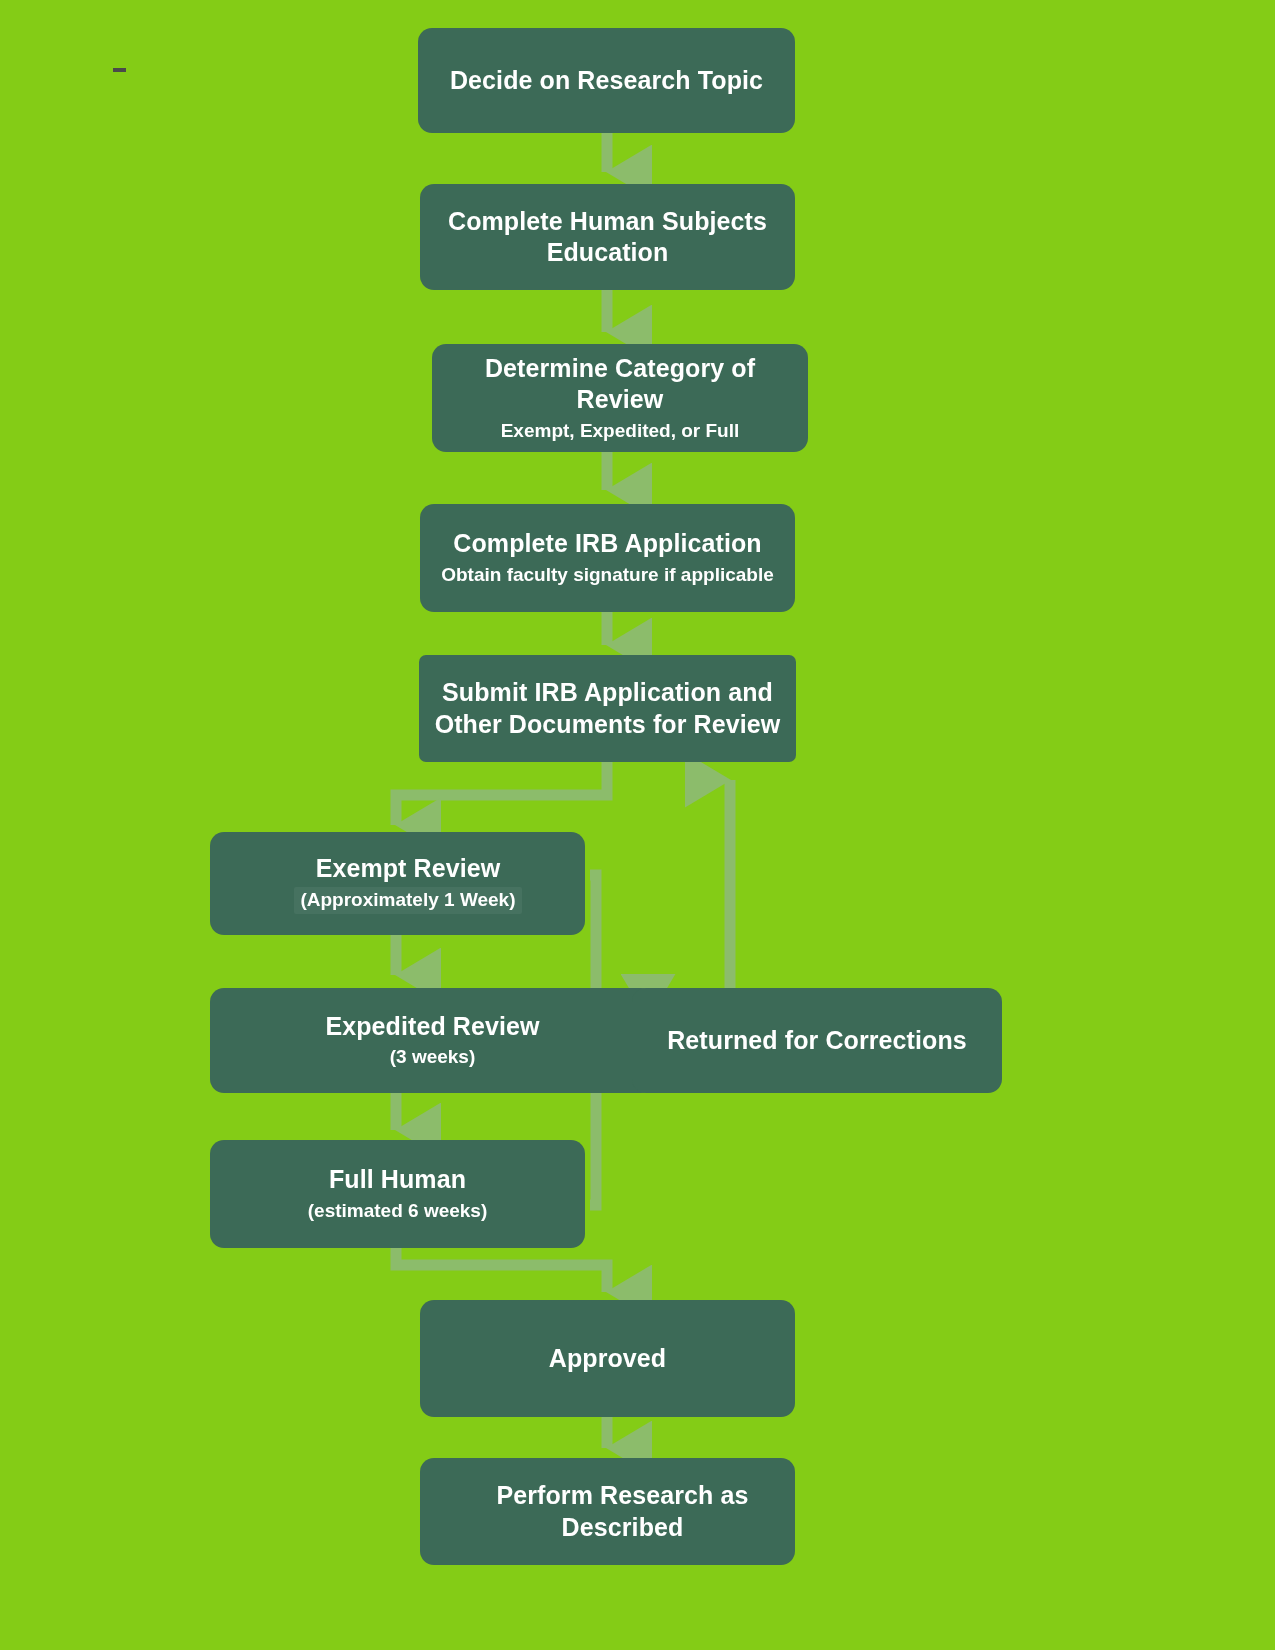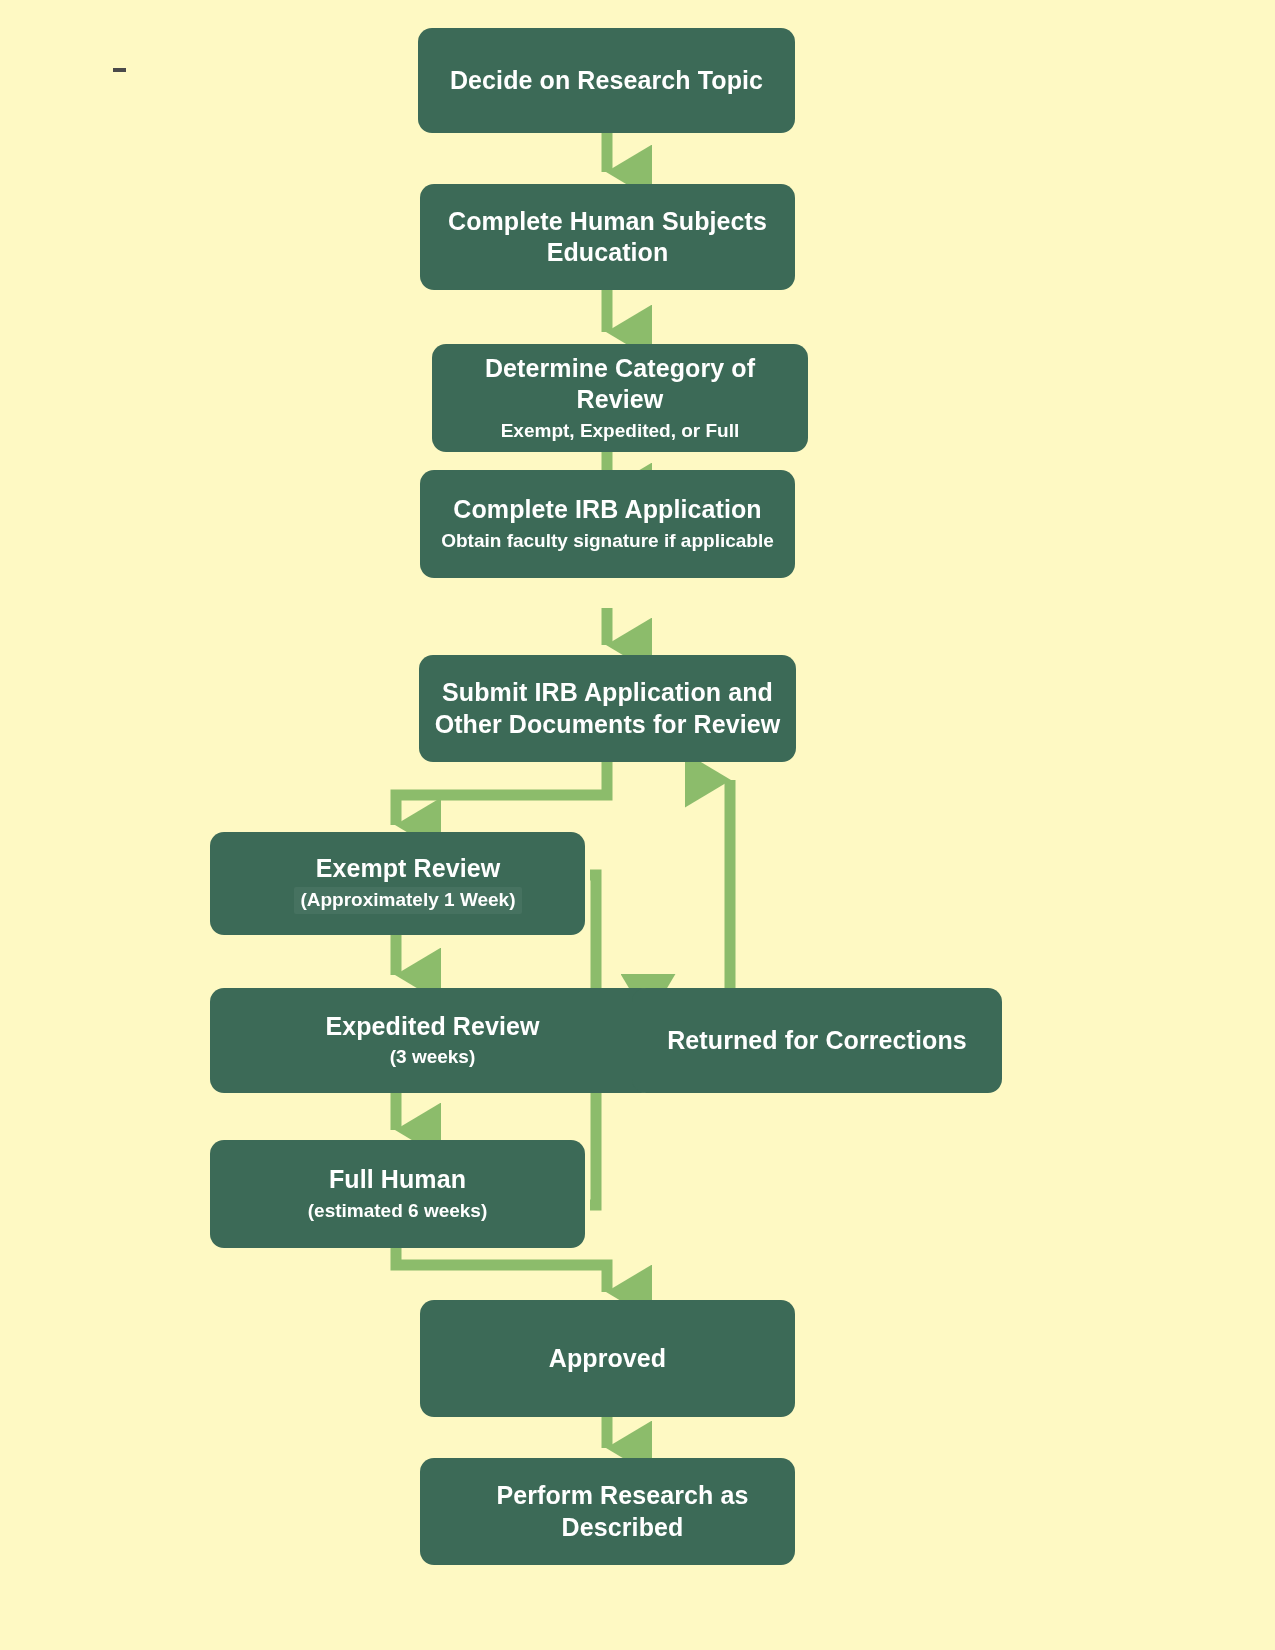--- a/index.html
+++ b/index.html
@@ -7,21 +7,21 @@
     width: 1275px;
     height: 1650px;
     background: #ffffff;
     font-family: "Liberation Sans", sans-serif;
     overflow: hidden;
   }
   #canvas {
     position: relative;
     width: 1275px;
     height: 1650px;
-    background: #fef9c3;
+    background: #84cc16;
   }
   svg#connectors {
     position: absolute;
     left: 0; top: 0;
     width: 1275px;
     height: 1650px;
     pointer-events: none;
   }
   .node {
     position: absolute;
@@ -121,26 +121,26 @@
 
   <div class="node" style="left:420px; top:184px; width:375px; height:106px;">
     <div class="title">Complete Human Subjects Education</div>
   </div>
 
   <div class="node" style="left:432px; top:344px; width:376px; height:108px;">
     <div class="title">Determine Category of Review</div>
     <div class="subtitle">Exempt, Expedited, or Full</div>
   </div>
 
-  <div class="node" style="left:420px; top:470px; width:375px; height:108px;">
+  <div class="node" style="left:420px; top:504px; width:375px; height:108px;">
     <div class="title">Complete IRB Application</div>
     <div class="subtitle">Obtain faculty signature if applicable</div>
   </div>
 
-  <div class="node" style="left:419px; top:655px; width:377px; height:107px;">
+  <div class="node" style="left:419px; top:655px; width:377px; height:107px;border-radius:7px;">
     <div class="title">Submit IRB Application and Other Documents for Review</div>
   </div>
 
   <div class="node sub-hilite" style="left:210px; top:832px; width:375px; height:103px;padding-left:35px;">
     <div class="title">Exempt Review</div>
     <div class="subtitle">(Approximately 1 Week)</div>
   </div>
 
   <div class="node" style="left:210px; top:988px; width:445px; height:105px;">
     <div class="title">Expedited Review</div>

